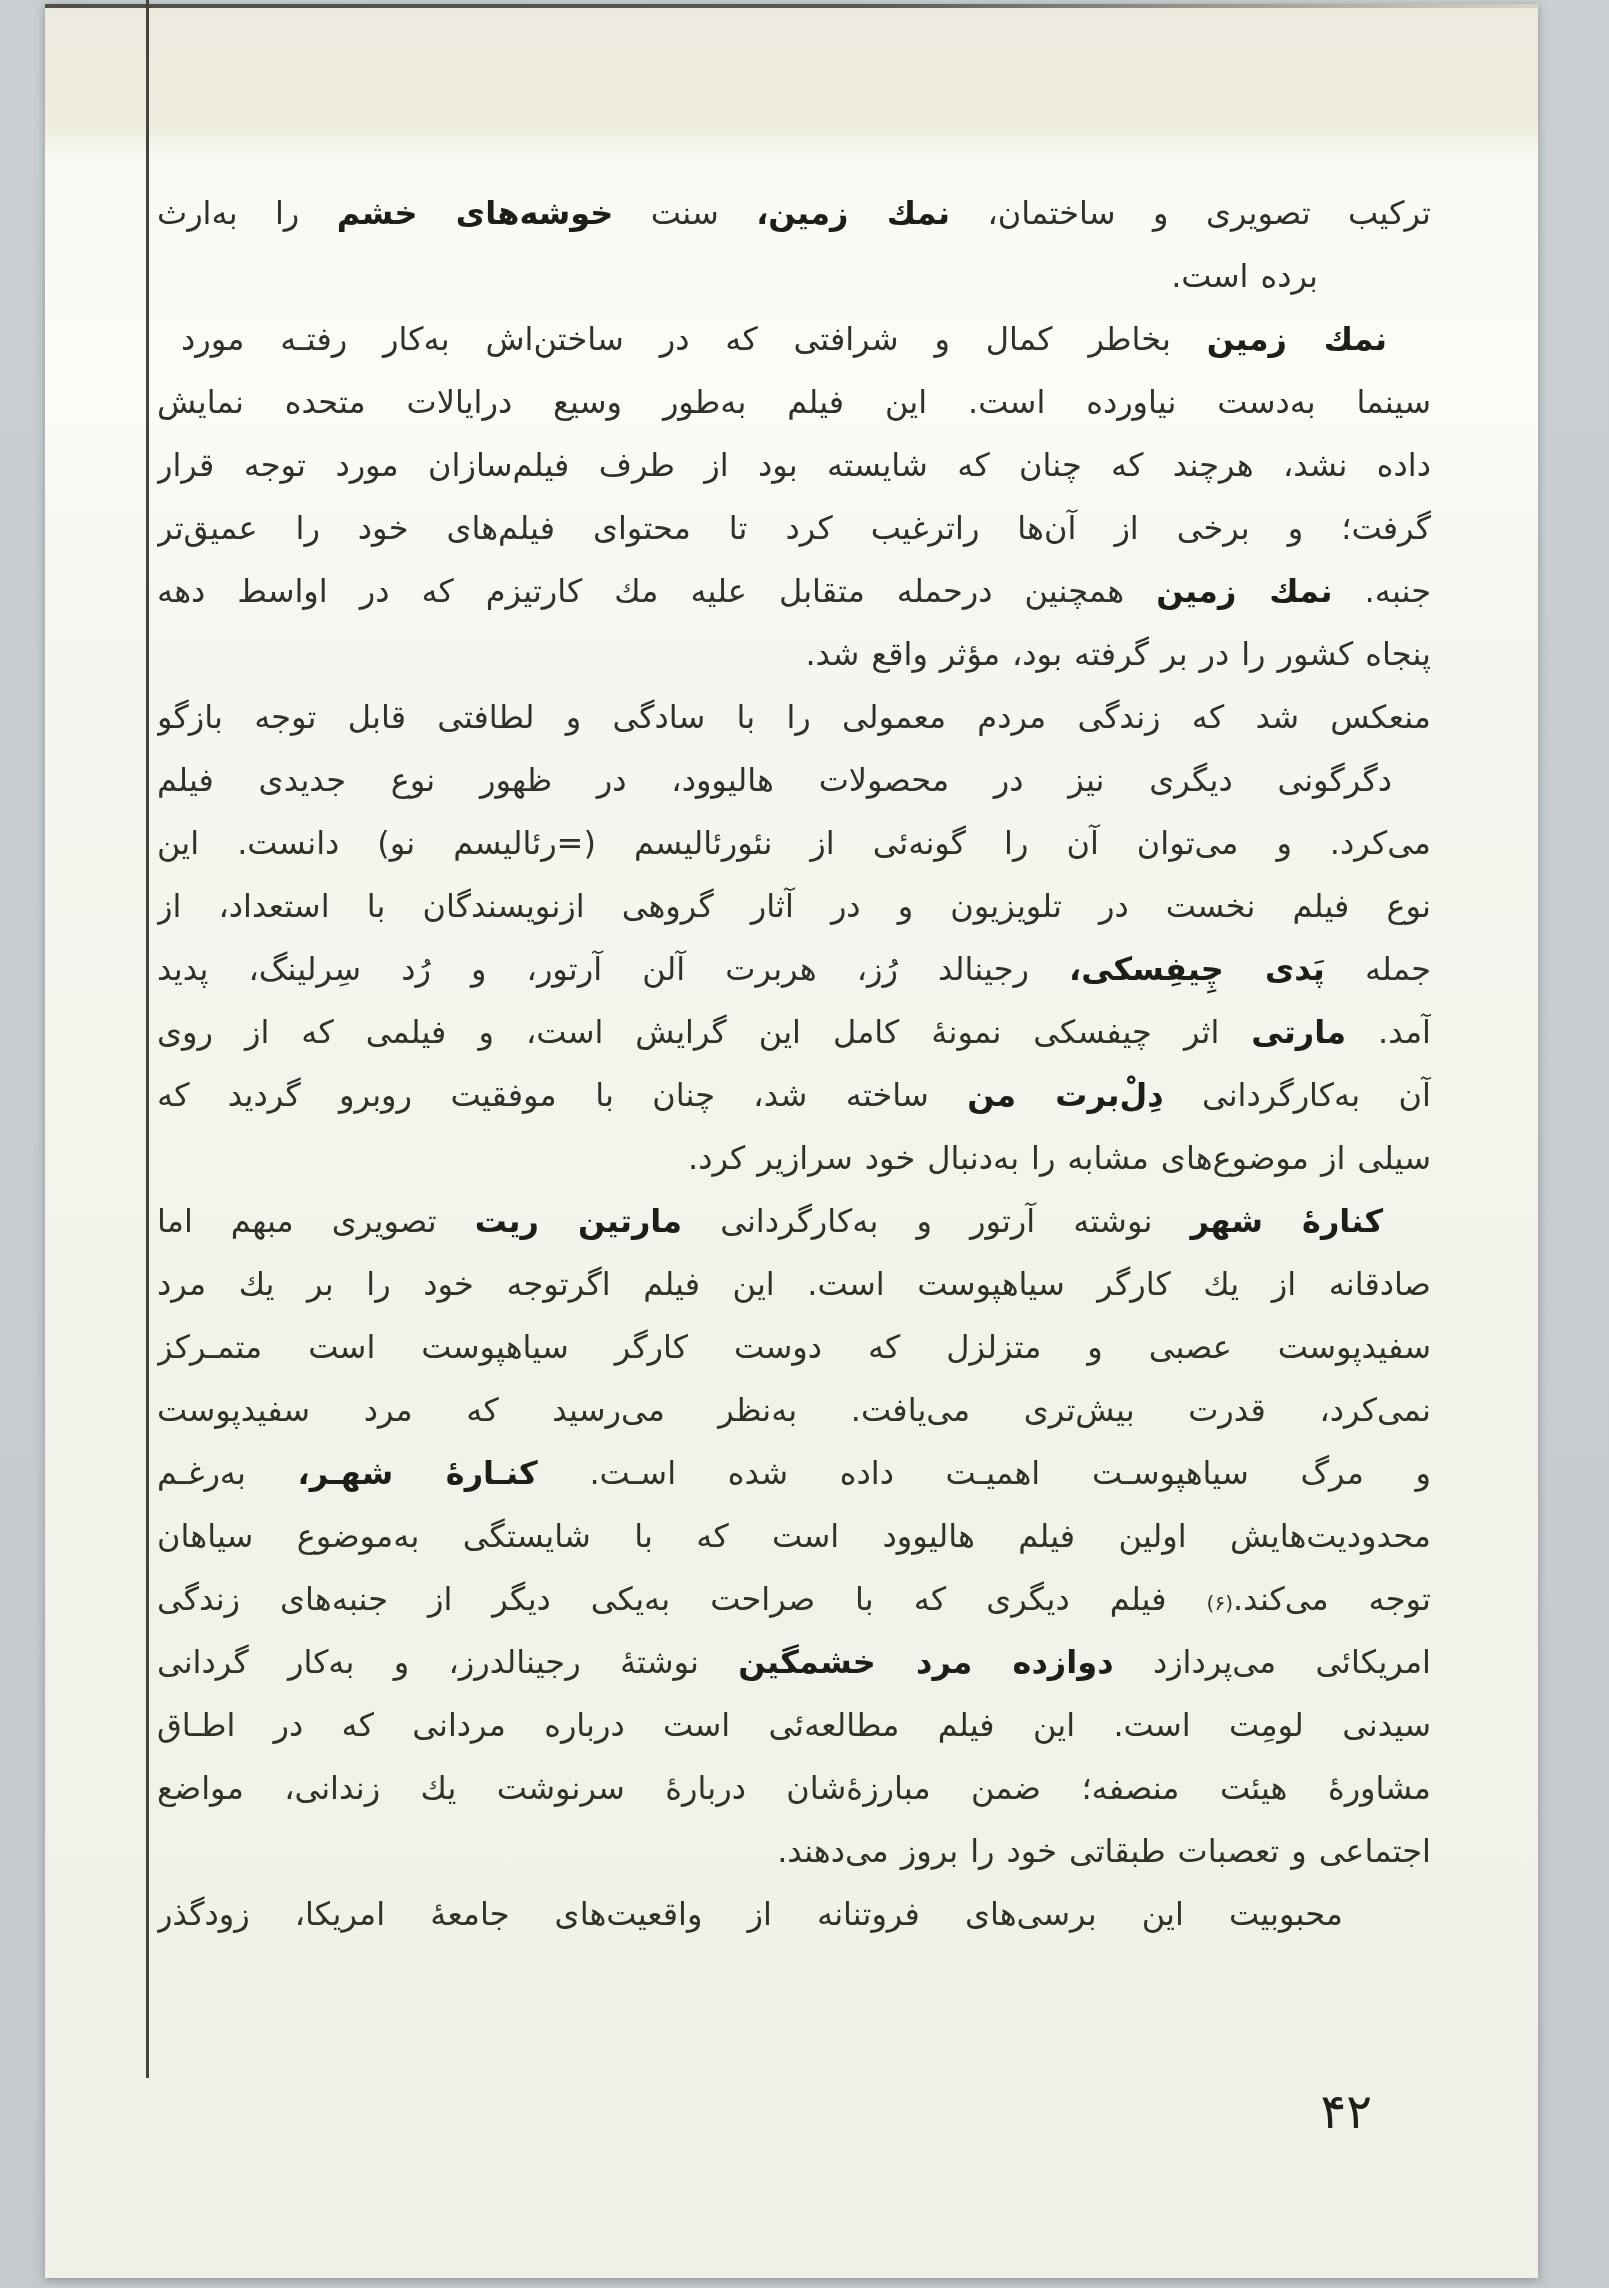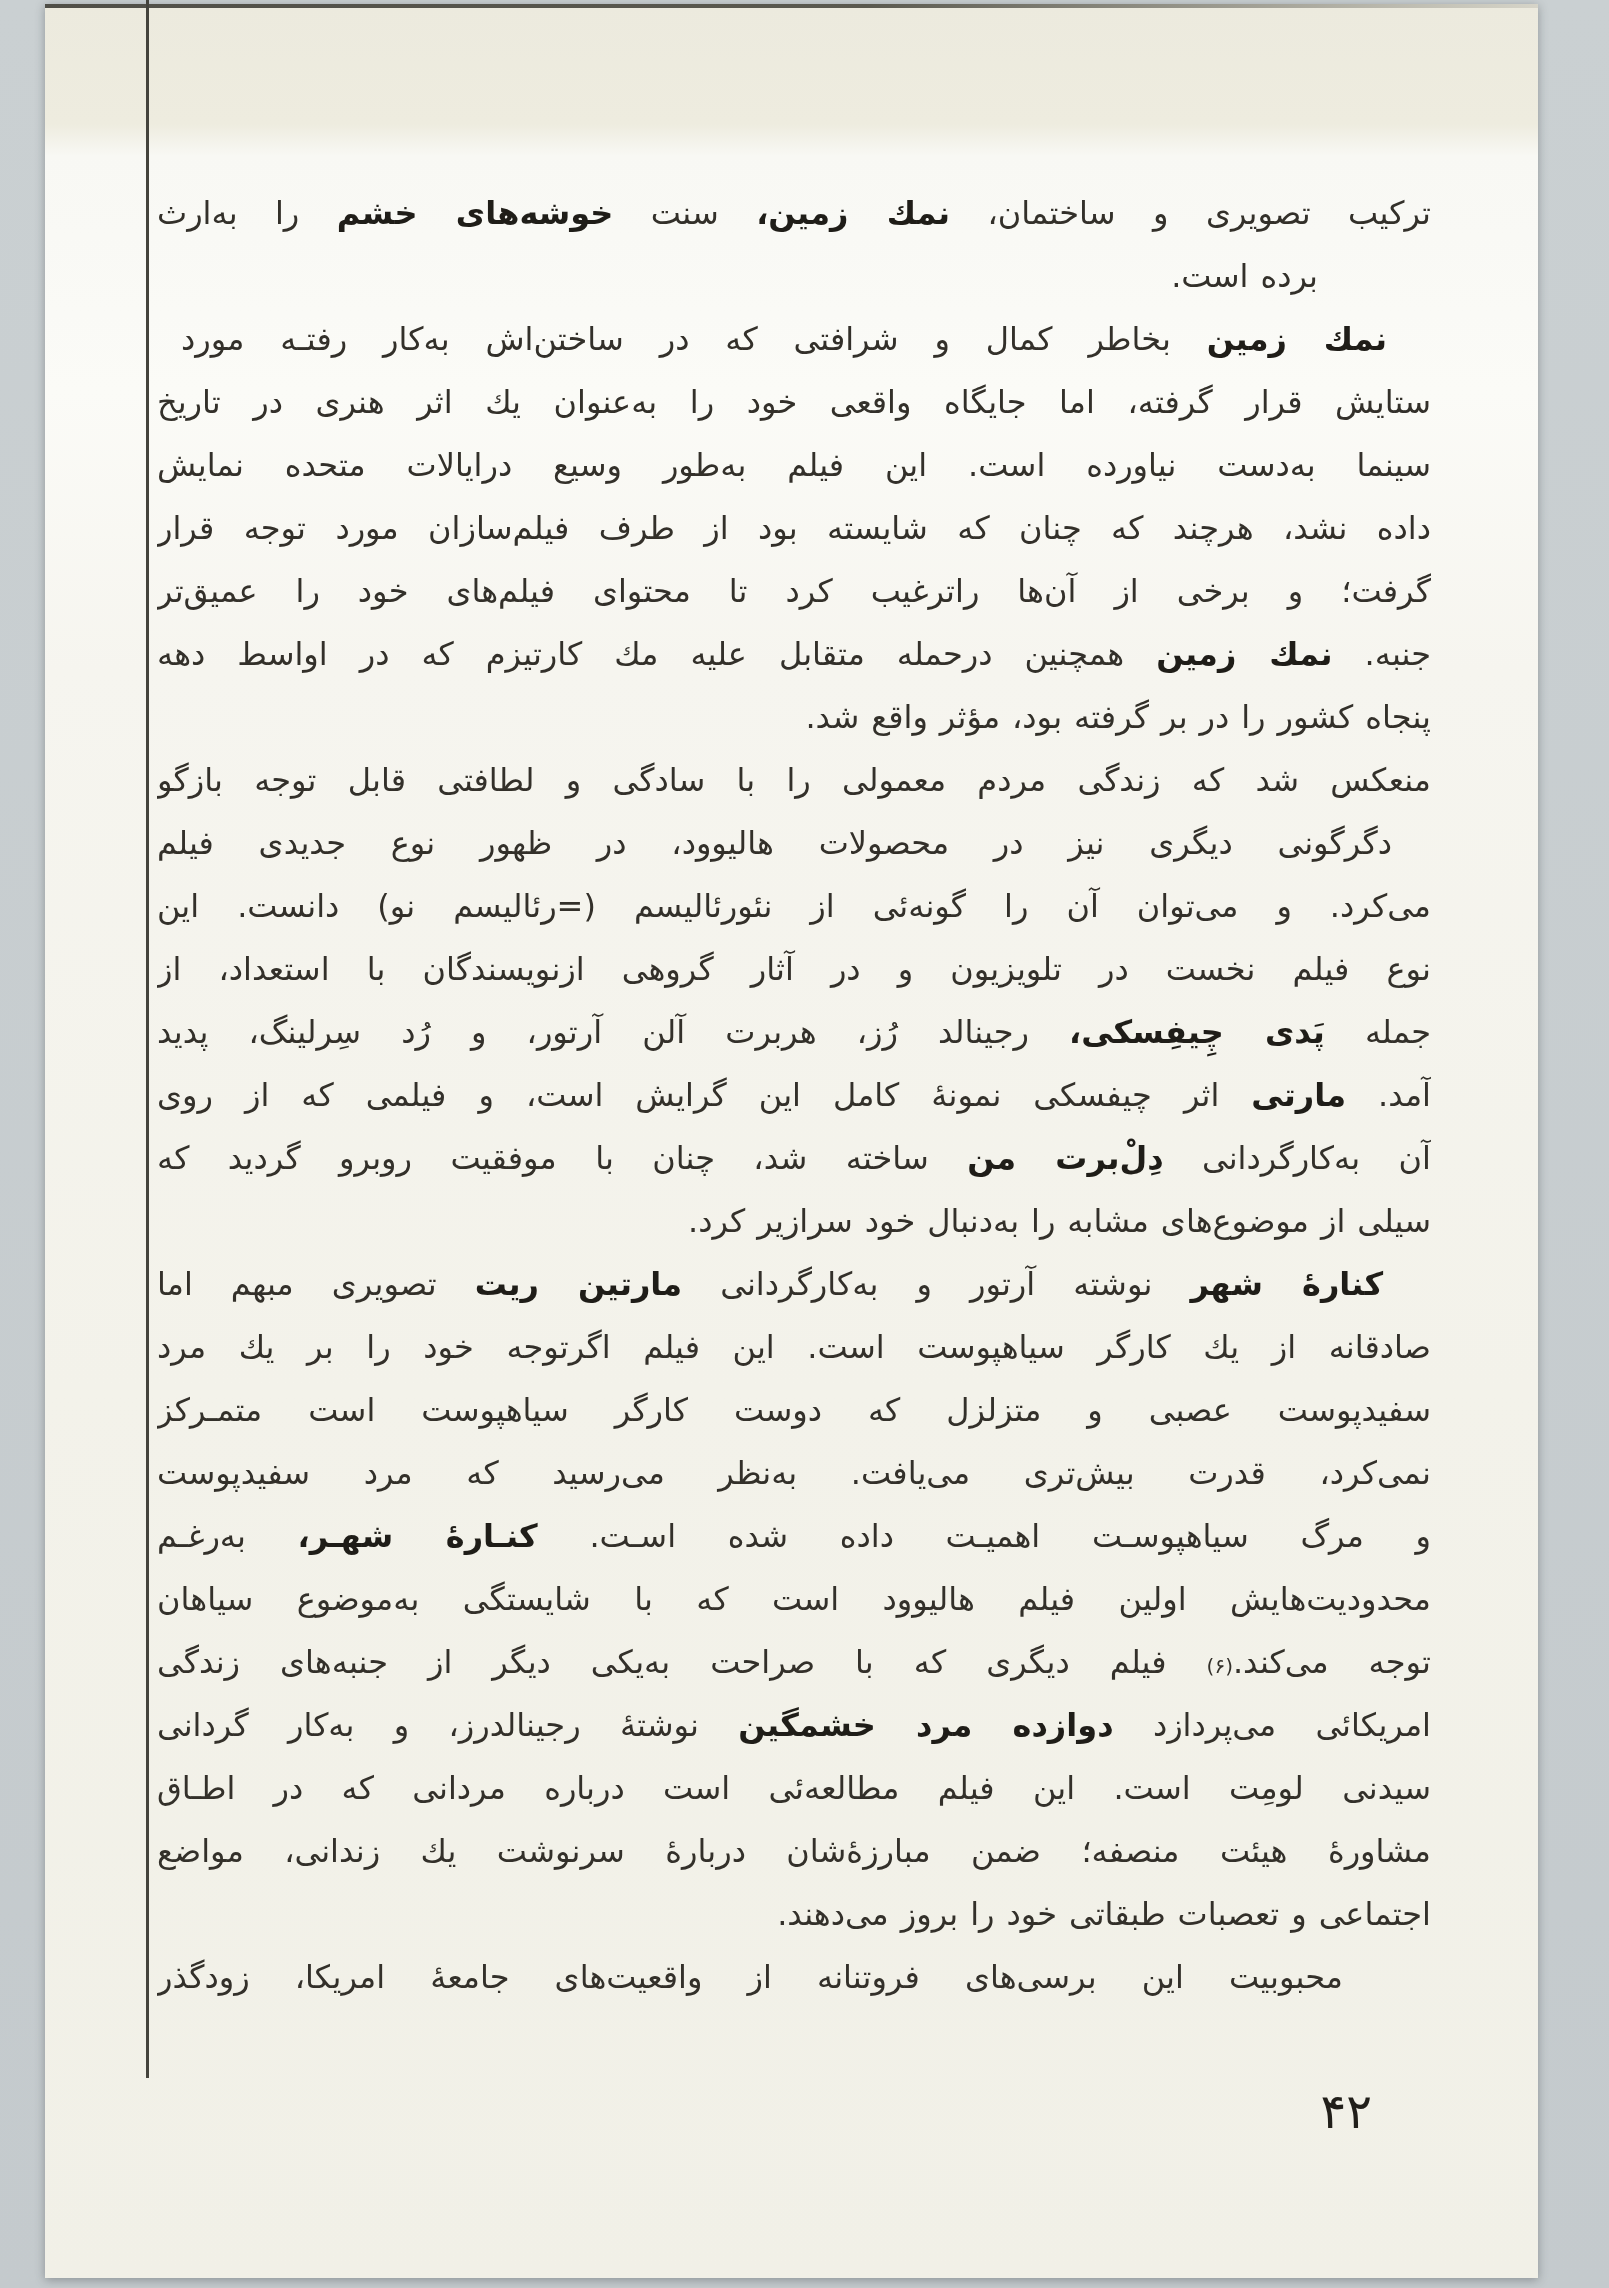--- a/index.html
+++ b/index.html
@@ -32,21 +32,20 @@
 <body>
 
 <div class="scene">
   <div class="paper">
     <div class="top-edge"></div>
     <div class="vline"></div>
     <div class="textblock" id="textblock">
         <div class="line"><span>ترکیب تصویری و ساختمان، </span><span class="bold">نمك زمین،</span><span> سنت </span><span class="bold">خوشه‌های خشم</span><span> را به‌ارث</span></div>
         <div class="line endline" style="padding-right: 113px;"><span>برده است.</span></div>
         <div class="line" style="padding-right: 44px; margin-left: 24px;"><span class="bold">نمك زمین</span><span> بخاطر کمال و شرافتی که در ساختن‌اش به‌کار رفتـه مورد</span></div>
-        <div class="line"><span>ستایش قرار گرفته، اما جایگاه واقعی خود را به‌عنوان یك اثر هنری در تاریخ</span></div>
         <div class="line"><span>سینما به‌دست نیاورده است. این فیلم به‌طور وسیع درایالات متحده نمایش</span></div>
         <div class="line"><span>داده نشد، هرچند که چنان که شایسته بود از طرف فیلم‌سازان مورد توجه قرار</span></div>
         <div class="line"><span>گرفت؛ و برخی از آن‌ها راترغیب کرد تا محتوای فیلم‌های خود را عمیق‌تر</span></div>
         <div class="line"><span>جنبه. </span><span class="bold">نمك زمین</span><span> همچنین درحمله متقابل علیه مك کارتیزم که در اواسط دهه</span></div>
         <div class="line endline"><span>پنجاه کشور را در بر گرفته بود، مؤثر واقع شد.</span></div>
         <div class="line"><span>منعکس شد که زندگی مردم معمولی را با سادگی و لطافتی قابل توجه بازگو</span></div>
         <div class="line" style="padding-right: 39px;"><span>دگرگونی دیگری نیز در محصولات هالیوود، در ظهور نوع جدیدی فیلم</span></div>
         <div class="line"><span>می‌کرد. و می‌توان آن را گونه‌ئی از نئورئالیسم (=رئالیسم نو) دانست. این</span></div>
         <div class="line"><span>نوع فیلم نخست در تلویزیون و در آثار گروهی ازنویسندگان با استعداد، از</span></div>
         <div class="line"><span>جمله </span><span class="bold">پَدی چِیفِسکی،</span><span> رجینالد رُز، هربرت آلن آرتور، و رُد سِرلینگ، پدید</span></div>

